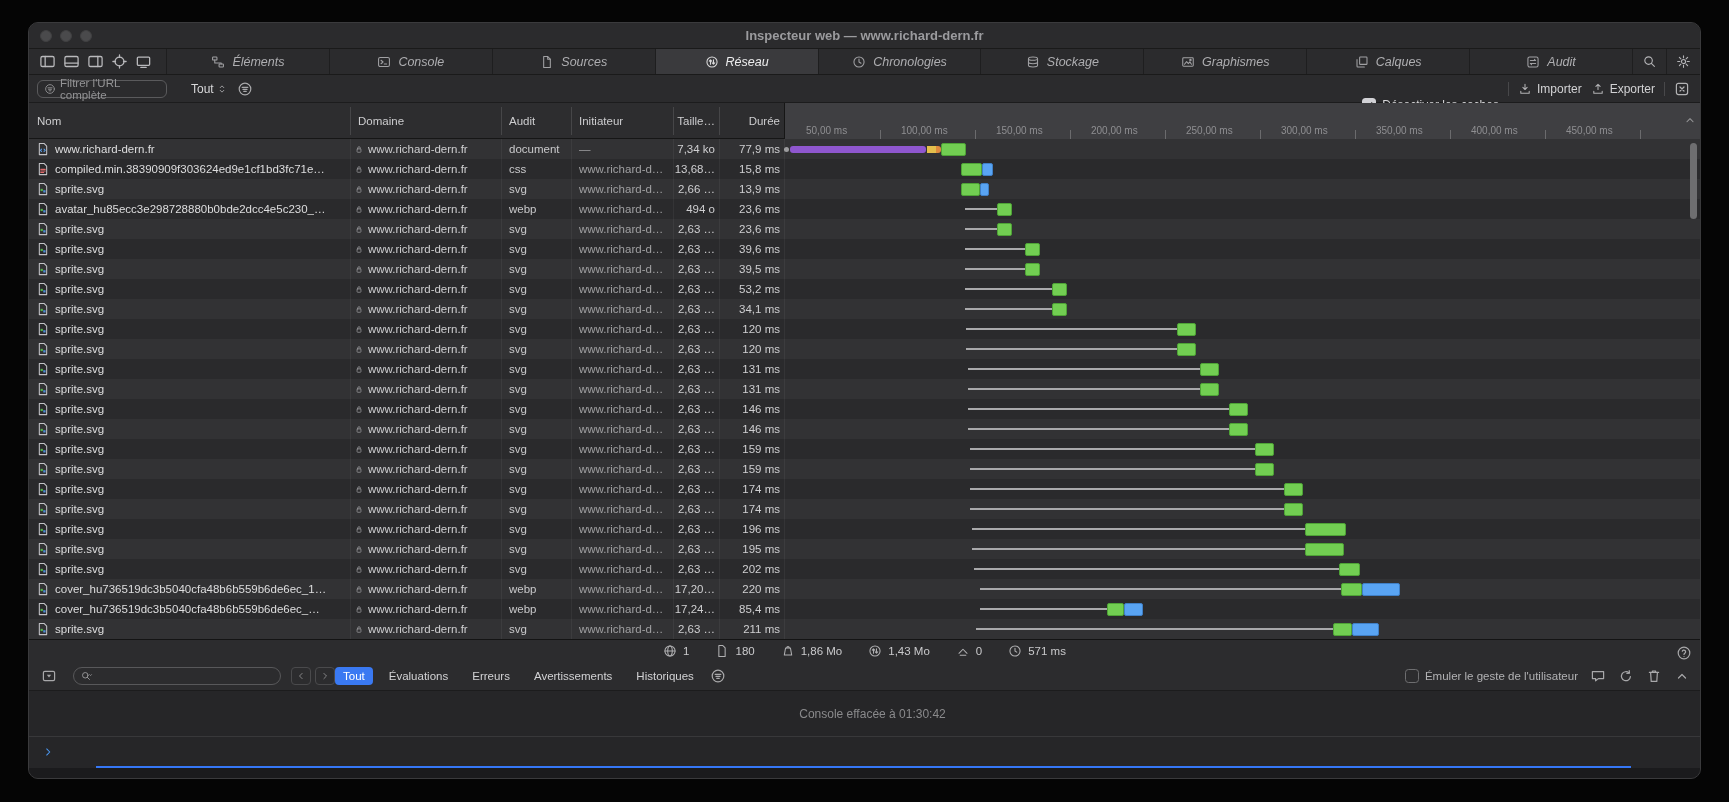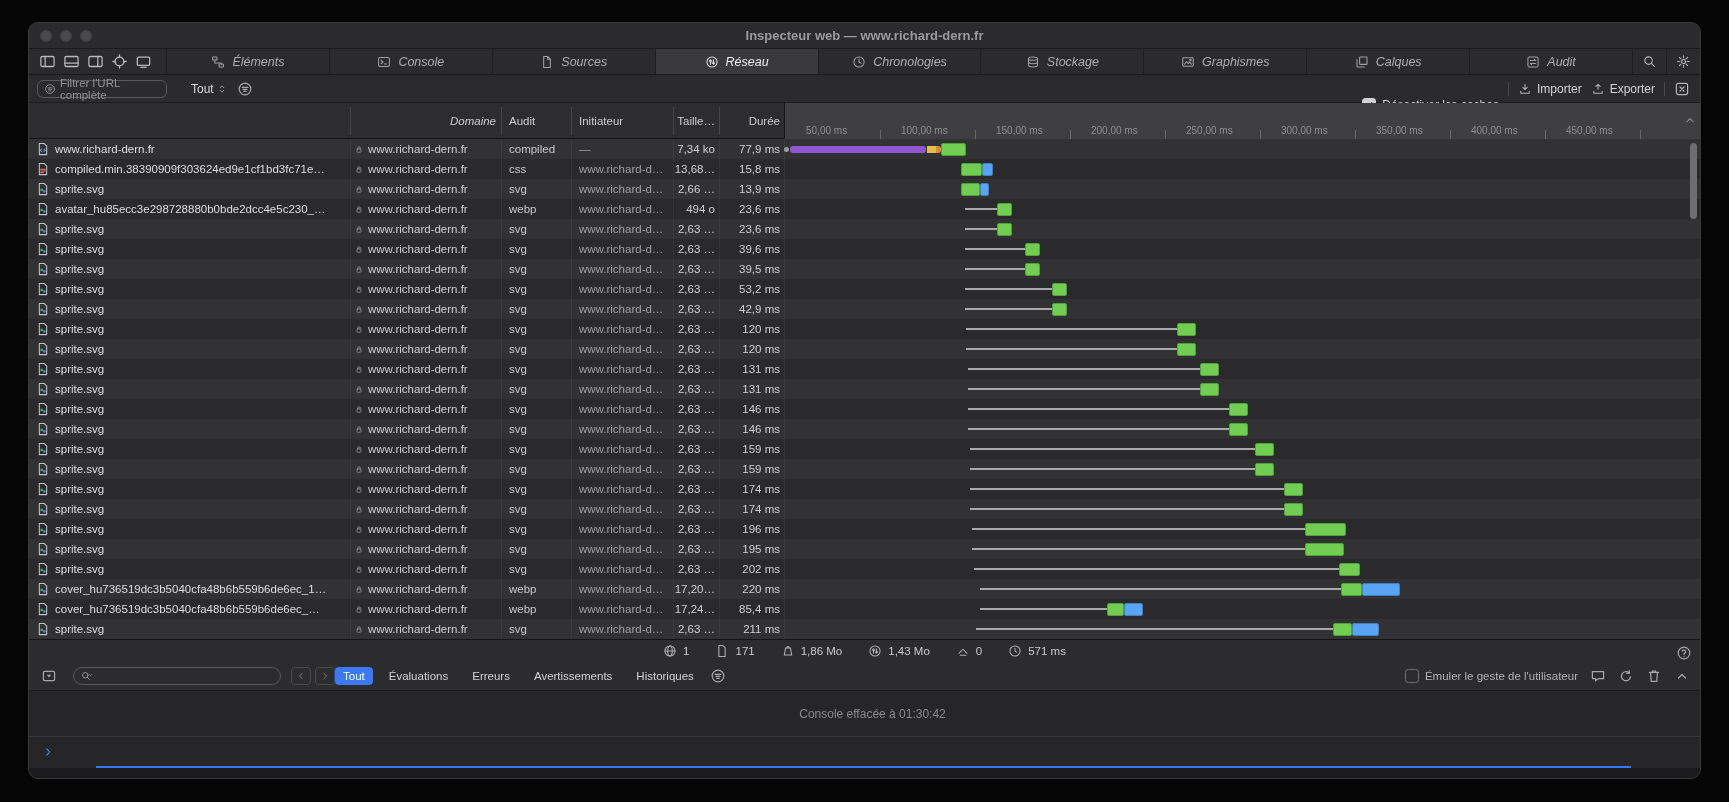--- a/index.html
+++ b/index.html
@@ -326,21 +326,22 @@
         <div class="clearbtn ic">
             <svg viewBox="0 0 16 16" fill="none" stroke="currentColor" stroke-width="1.2" stroke-linecap="round" stroke-linejoin="round">
               <rect x="2.4" y="2.4" width="11.2" height="11.2" rx="2"></rect>
               <path d="M6 6l4 4M10 6l-4 4"></path>
             </svg>
           </div>
       </div>
     </div>
 
     <div class="thead" id="thead">
-        <div class="col" style="left: 329px; width: 138px; text-align: right; font-style: italic;">Domaine</div>
+        <div class="col" style="left: 8px; width: 300px; text-align: left;">Nom</div>
+        <div class="col" style="left: 329px; width: 138px; text-align: left;">Domaine</div>
         <div class="col" style="left: 480px; width: 58px; text-align: left;">Audit</div>
         <div class="col" style="left: 550px; width: 90px; text-align: left;">Initiateur</div>
         <div class="col" style="left: 648px; width: 38px; text-align: right;">Taille…</div>
         <div class="col" style="left: 694px; width: 57px; text-align: right;">Durée</div>
         <div class="hsep" style="left: 321px;"></div>
         <div class="hsep" style="left: 472px;"></div>
         <div class="hsep" style="left: 542px;"></div>
         <div class="hsep" style="left: 644px;"></div>
         <div class="hsep" style="left: 690px;"></div>
         <div class="ruler">
@@ -381,21 +382,21 @@
           <span class="cell c-name">www.richard-dern.fr</span>
           <span class="cell c-domain">
             <span class="ic">
               <svg viewBox="0 0 16 16" fill="none" stroke="currentColor" stroke-width="1.2" stroke-linecap="round" stroke-linejoin="round">
                 <rect x="4.9" y="7" width="6.2" height="5.4" rx="1"></rect>
                 <path d="M6.1 7V5.4a1.9 1.9 0 0 1 3.8 0V7"></path>
               </svg>
             </span>
             <span>www.richard-dern.fr</span>
           </span>
-          <span class="cell c-type">compiled</span>
+          <span class="cell c-type">document</span>
           <span class="cell c-init">—</span>
           <span class="cell c-size">7,34 ko</span>
           <span class="cell c-dur">77,9 ms</span>
           <div class="wf">
             <div class="seg purple" style="left: 5.7px; width: 136.8px;"></div>
             <div class="seg yellow" style="left: 142.5px; width: 9.5px;"></div>
             <div class="seg orange" style="left: 152px; width: 4.75px;"></div>
             <div class="seg green" style="left: 156.75px; width: 25.65px;"></div>
             <div class="seg dot" style="left: 0px;"></div>
           </div>
@@ -602,21 +603,21 @@
               <svg viewBox="0 0 16 16" fill="none" stroke="currentColor" stroke-width="1.2" stroke-linecap="round" stroke-linejoin="round">
                 <rect x="4.9" y="7" width="6.2" height="5.4" rx="1"></rect>
                 <path d="M6.1 7V5.4a1.9 1.9 0 0 1 3.8 0V7"></path>
               </svg>
             </span>
             <span>www.richard-dern.fr</span>
           </span>
           <span class="cell c-type">svg</span>
           <span class="cell c-init link">www.richard-d…</span>
           <span class="cell c-size">2,63 …</span>
-          <span class="cell c-dur">42,9 ms</span>
+          <span class="cell c-dur">34,1 ms</span>
           <div class="wf">
             <div class="seg line" style="left: 180.5px; width: 87.4px;"></div>
             <div class="seg green" style="left: 267.9px; width: 15.2px;"></div>
           </div>
         </div>
         <div class="row even" style="top: 180px;">
           <span class="cell c-icon ic">
             <svg viewBox="0 0 16 16" fill="none" stroke="currentColor" stroke-width="1.2" stroke-linecap="round" stroke-linejoin="round">
               <path d="M3.8 1.6h5.4l3 3v9.8H3.8z" stroke="#c4c4c8"></path>
               <rect x="5.2" y="7.8" width="2.6" height="2.6" fill="#56b44e" stroke="none"></rect>
@@ -1069,21 +1070,21 @@
             </svg>
           </span>
           <span>1</span>
         </div>
         <div class="stitem">
           <span class="ic">
             <svg viewBox="0 0 16 16" fill="none" stroke="currentColor" stroke-width="1.2" stroke-linecap="round" stroke-linejoin="round">
               <path d="M4.4 1.8h4.6l2.6 2.6v9.8H4.4z"></path>
             </svg>
           </span>
-          <span>171</span>
+          <span>180</span>
         </div>
         <div class="stitem">
           <span class="ic">
             <svg viewBox="0 0 16 16" fill="none" stroke="currentColor" stroke-width="1.2" stroke-linecap="round" stroke-linejoin="round">
               <path d="M6.6 4.4a1.4 1.4 0 0 1 2.8 0"></path>
               <path d="M5.2 4.6h5.6l1.4 8H3.8z"></path>
             </svg>
           </span>
           <span>1,86 Mo</span>
         </div>

